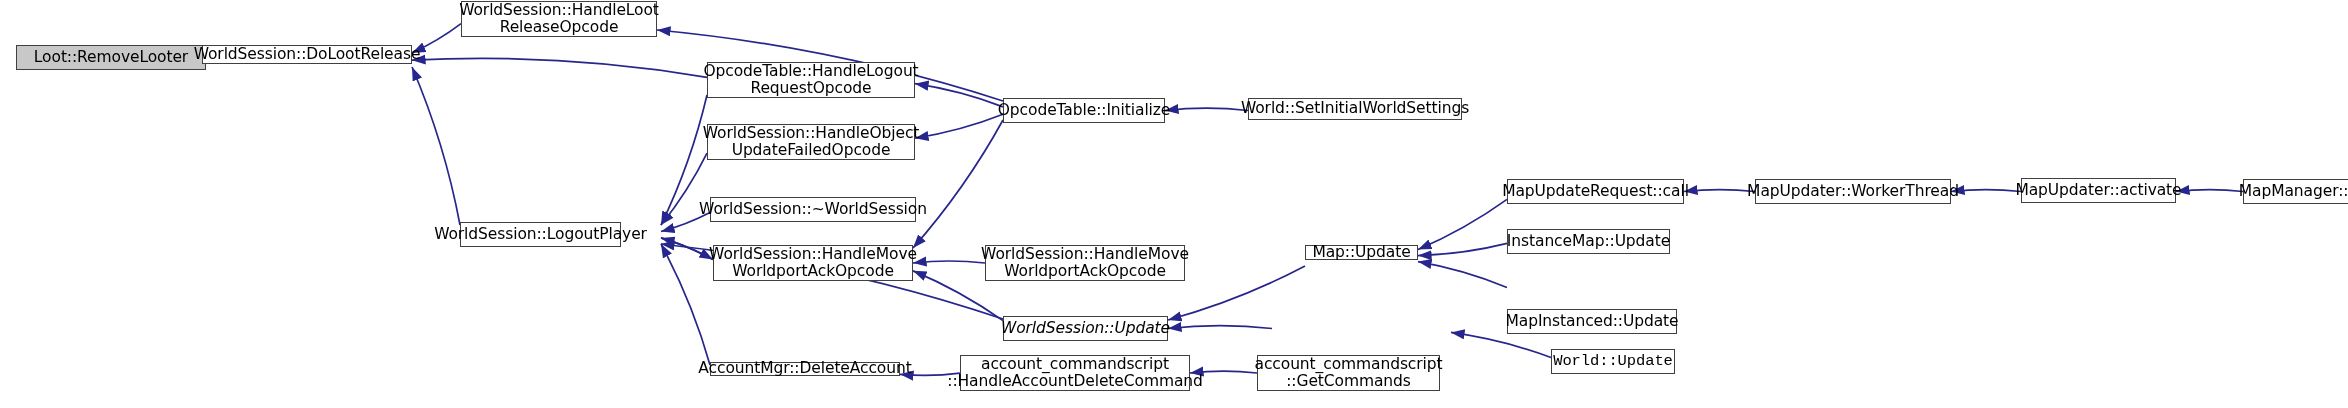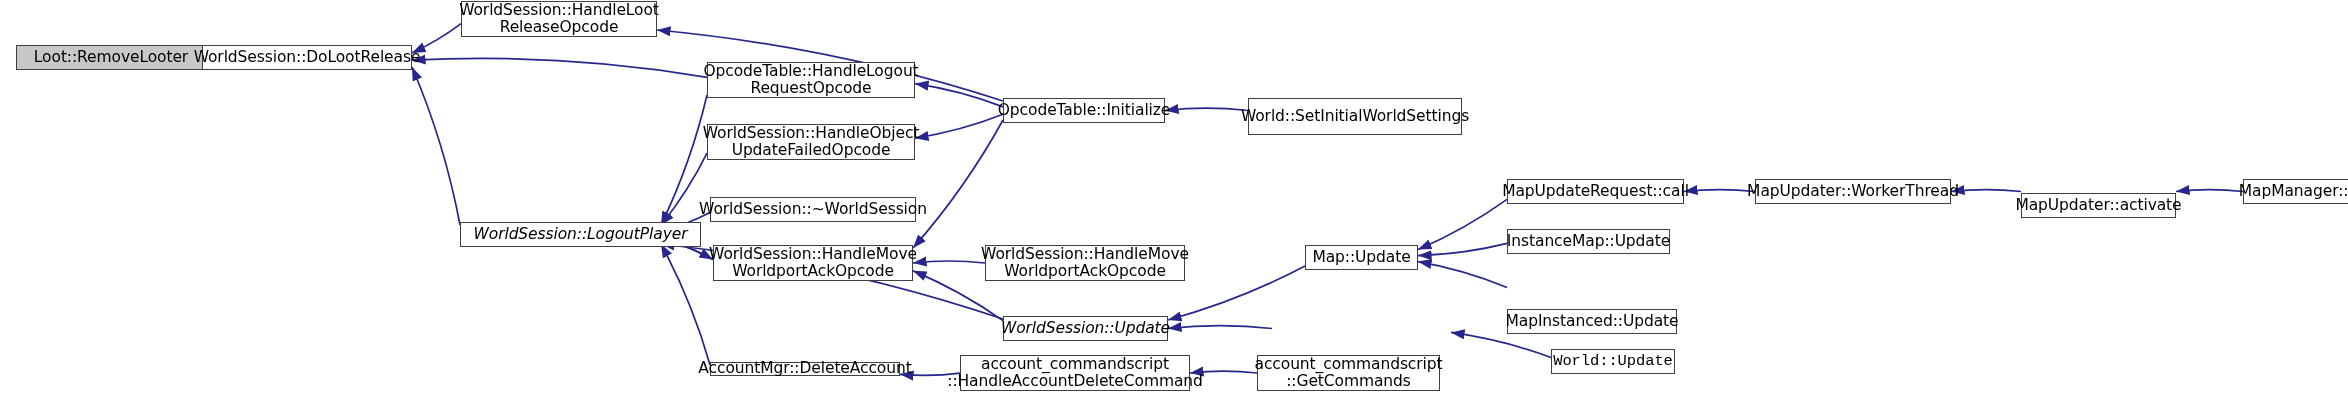--- a/index.html
+++ b/index.html
@@ -58,41 +58,41 @@
       <path d="M1507,243.42 Q1463.1688,254.395 1418,255.58" stroke="#26268c" stroke-width="1.7" fill="none" marker-end="url(#ah)"></path>
       <path d="M1507,287.42 Q1463.9212,269.605 1418,261.58" stroke="#26268c" stroke-width="1.7" fill="none" marker-end="url(#ah)"></path>
       <path d="M1755,191.5 Q1719.5,187.595 1684,191.5" stroke="#26268c" stroke-width="1.7" fill="none" marker-end="url(#ah)"></path>
       <path d="M2021,191.5 Q1986,187.65 1951,191.5" stroke="#26268c" stroke-width="1.7" fill="none" marker-end="url(#ah)"></path>
       <path d="M2243,191.5 Q2209.5,187.815 2176,191.5" stroke="#26268c" stroke-width="1.7" fill="none" marker-end="url(#ah)"></path>
       <path d="M710,365 Q692.155,301.805 661,244" stroke="#26268c" stroke-width="1.7" fill="none" marker-end="url(#ah)"></path>
       <path d="M960,373.18 Q930.0627,377.05 900,374.32" stroke="#26268c" stroke-width="1.7" fill="none" marker-end="url(#ah)"></path>
       <path d="M1257,373 Q1223.5,369.315 1190,373" stroke="#26268c" stroke-width="1.7" fill="none" marker-end="url(#ah)"></path>
     </svg>
 <div class="node root" style="left: 4px; top: 45px; width: 190px; height: 25px; margin-left: 12px;">Loot::RemoveLooter</div>
-    <div class="node" style="left: 202px; top: 45px; width: 210px; height: 25px;">WorldSession::DoLootRelease</div>
+    <div class="node" style="left: 202px; top: 45px; width: 210px; height: 19px;">WorldSession::DoLootRelease</div>
     <div class="node" style="left: 461px; top: 1px; width: 196px; height: 36px;">WorldSession::HandleLoot
 ReleaseOpcode</div>
     <div class="node" style="left: 707px; top: 62px; width: 208px; height: 36px;">OpcodeTable::HandleLogout
 RequestOpcode</div>
     <div class="node" style="left: 707px; top: 124px; width: 208px; height: 36px;">WorldSession::HandleObject
 UpdateFailedOpcode</div>
     <div class="node" style="left: 710px; top: 197px; width: 206px; height: 25px;">WorldSession::~WorldSession</div>
-    <div class="node" style="left: 460px; top: 222px; width: 241px; height: 25px; font-style: italic;">WorldSession::LogoutPlayer</div>
+    <div class="node" style="left: 460px; top: 222px; width: 161px; height: 25px;">WorldSession::LogoutPlayer</div>
     <div class="node" style="left: 713px; top: 245px; width: 200px; height: 36px;">WorldSession::HandleMove
 WorldportAckOpcode</div>
     <div class="node" style="left: 985px; top: 245px; width: 200px; height: 36px;">WorldSession::HandleMove
 WorldportAckOpcode</div>
     <div class="node" style="left: 1003px; top: 98px; width: 162px; height: 25px;">OpcodeTable::Initialize</div>
-    <div class="node" style="left: 1248px; top: 98px; width: 214px; height: 37px;">World::SetInitialWorldSettings</div>
+    <div class="node" style="left: 1248px; top: 98px; width: 214px; height: 22px;">World::SetInitialWorldSettings</div>
     <div class="node" style="left: 1003px; top: 316px; width: 165px; height: 25px; font-style: italic;">WorldSession::Update</div>
     <div class="node" style="left: 1551px; top: 349px; width: 124px; height: 25px; font-family: Liberation Mono, monospace;">World::Update</div>
-    <div class="node" style="left: 1305px; top: 245px; width: 113px; height: 25px; text-align: center;">Map::Update</div>
+    <div class="node" style="left: 1305px; top: 245px; width: 113px; height: 15px; text-align: center;">Map::Update</div>
     <div class="node" style="left: 1755px; top: 179px; width: 196px; height: 25px;">MapUpdater::WorkerThread</div>
     <div class="node" style="left: 1507px; top: 179px; width: 177px; height: 25px;">MapUpdateRequest::call</div>
-    <div class="node" style="left: 2021px; top: 193px; width: 155px; height: 25px;">MapUpdater::activate</div>
+    <div class="node" style="left: 2021px; top: 178px; width: 155px; height: 25px;">MapUpdater::activate</div>
     <div class="node" style="left: 2243px; top: 179px; width: 165px; height: 25px;">MapManager::Initialize</div>
     <div class="node" style="left: 1507px; top: 229px; width: 163px; height: 25px;">InstanceMap::Update</div>
     <div class="node" style="left: 1507px; top: 279px; width: 170px; height: 25px; margin-top: 30px;">MapInstanced::Update</div>
     <div class="node" style="left: 710px; top: 362px; width: 190px; height: 14px;">AccountMgr::DeleteAccount</div>
     <div class="node" style="left: 960px; top: 355px; width: 230px; height: 36px;">account_commandscript
 ::HandleAccountDeleteCommand</div>
     <div class="node" style="left: 1257px; top: 355px; width: 183px; height: 36px;">account_commandscript
 ::GetCommands</div>
   </div>
 

